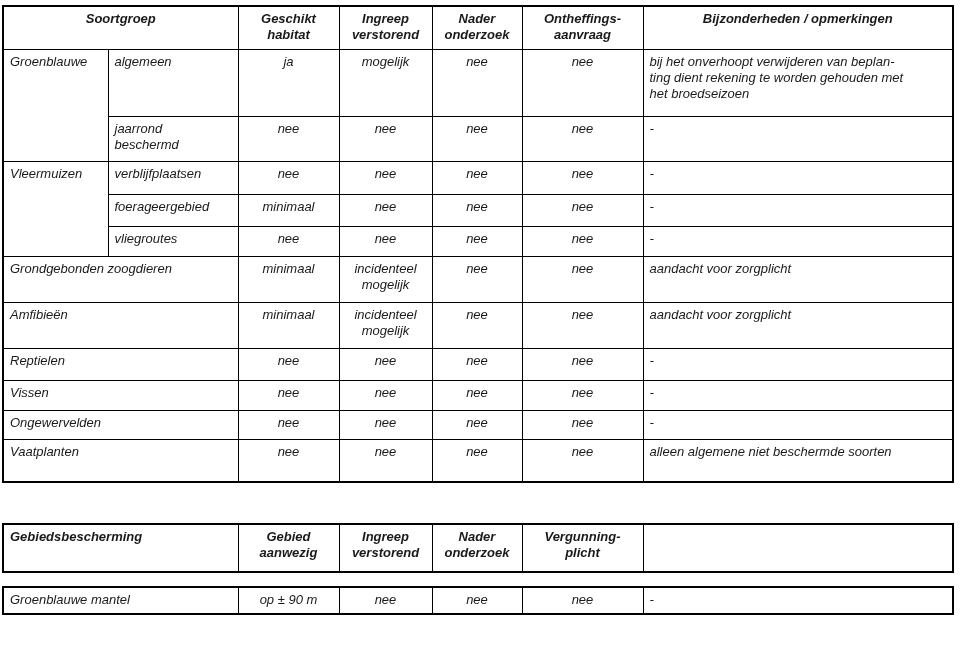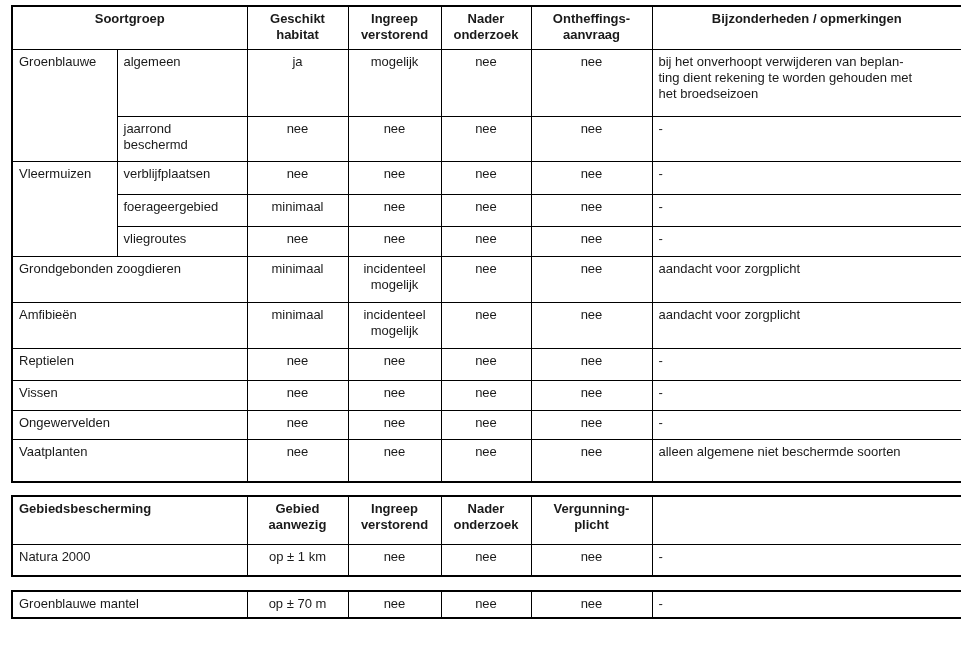--- a/index.html
+++ b/index.html
@@ -4,23 +4,24 @@
 <style>
   html, body {
     margin: 0;
     padding: 0;
     background: #ffffff;
     width: 961px;
     height: 671px;
     overflow: hidden;
   }
   .page {
-    padding: 5px 4px 0 11px;
+    padding: 5px 4px 0 2px;
     font-family: "Liberation Sans", sans-serif;
     color: #1a1a1a;
+    font-style: italic;
   }
   table {
     border-collapse: collapse;
     table-layout: fixed;
     width: 952px;
     border: 2px solid #000000;
     background: #ffffff;
   }
   td, th {
     border: 1px solid #000000;
@@ -30,21 +31,21 @@
     font-size: 13px;
     line-height: 16px;
     color: #1a1a1a;
     white-space: pre-line;
     overflow: hidden;
     text-align: left;
     font-weight: normal;
   }
   th { font-weight: bold; }
   .c { text-align: center; }
-  #table2 { margin-top: 12px; }
+  #table2 { margin-top: 40px; }
   #table3 { margin-top: 13px; }
 </style>
 </head>
 <body>
 
 <div class="page">
 
   <table id="table1">
     <colgroup>
       <col style="width:105px">
@@ -181,44 +182,36 @@
       <th class="c">Gebied
 aanwezig</th>
       <th class="c">Ingreep
 verstorend</th>
       <th class="c">Nader
 onderzoek</th>
       <th class="c">Vergunning-
 plicht</th>
       <th class="c"></th>
     </tr>
-    <tr style="height:32px">
-      <td>Natura 2000</td>
-      <td class="c">op ± 1 km</td>
-      <td class="c">nee</td>
-      <td class="c">nee</td>
-      <td class="c">nee</td>
-      <td>-</td>
-    </tr>
   </tbody>
     </table>
 
   <table id="table3">
     <colgroup>
       <col style="width:235px">
         <col style="width:101px">
         <col style="width:93px">
       <col style="width:90px">
         <col style="width:121px">
         <col>
     </colgroup>
     <tbody>
         <tr style="height:27px">
       <td>Groenblauwe mantel</td>
-      <td class="c">op ± 70 m</td>
+      <td class="c">op ± 90 m</td>
       <td class="c">nee</td>
       <td class="c">nee</td>
       <td class="c">nee</td>
       <td>-</td>
     </tr>
   </tbody>
     </table>
 
 </div>
 

